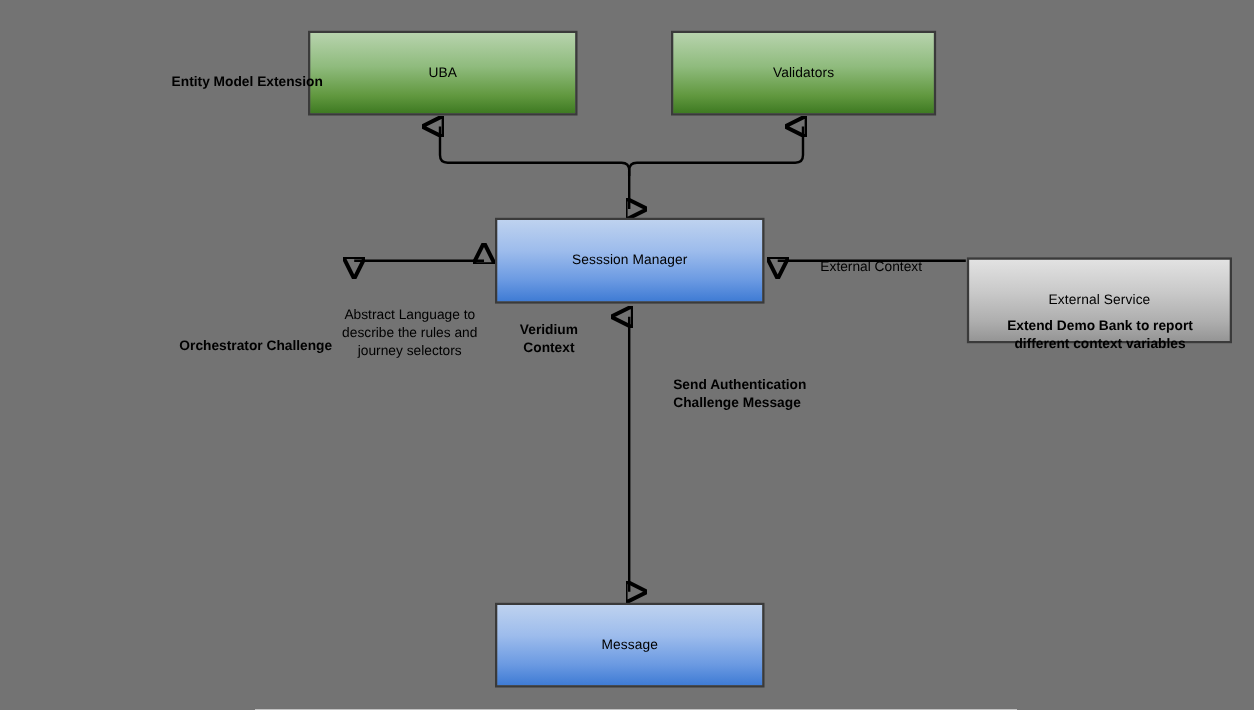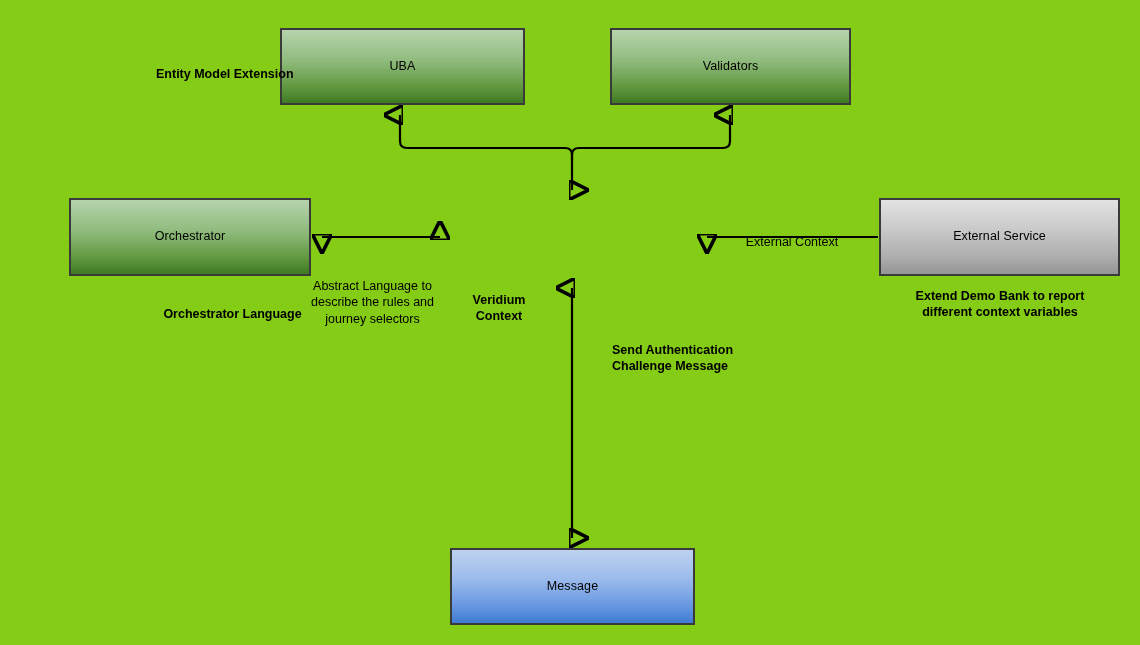--- a/index.html
+++ b/index.html
@@ -9,21 +9,21 @@
     background: #ffffff;
   }
   body {
     font-family: "Liberation Sans", sans-serif;
     -webkit-font-smoothing: antialiased;
   }
   #canvas {
     position: relative;
     width: 1140px;
     height: 645px;
-    background: #84cc16;
+    background: #737373;
     overflow: hidden;
   }
 
   
   .node {
     position: absolute;
     box-sizing: border-box;
     border: 2px solid #3a3a3a;
     display: flex;
     align-items: center;
@@ -36,20 +36,21 @@
     z-index: 3;
   }
   .node.green {
     background: linear-gradient(to bottom, #b7d3ad 0%, #8fbb7d 42%, #61983f 78%, #3e7a22 100%);
   }
   .node.blue {
     background: linear-gradient(to bottom, #bed2ef 0%, #9dbcec 38%, #6b9ae2 74%, #3f7bd4 100%);
   }
   .node.gray {
     background: linear-gradient(to bottom, #e2e2e2 0%, #c9c9c9 40%, #aeaeae 76%, #959595 100%);
+    margin-top: 36px;
   }
 
   
   .label {
     position: absolute;
     color: #000000;
     font-size: 12.5px;
     line-height: 1.3;
     z-index: 4;
     white-space: pre-line;
@@ -109,36 +110,36 @@
   </svg>
 
   <div class="node green" style="left:280px; top:28px; width:245px; height:77px;">
     <span>UBA</span>
   </div>
 
   <div class="node green" style="left:610px; top:28px; width:241px; height:77px;">
     <span>Validators</span>
   </div>
 
-  <div class="node green" style="left:69px; top:198px; width:242px; height:78px;">
-    <span>Orchestrator</span>
+
+  <div class="node blue" style="left:450px; top:198px; width:245px; height:78px;">
+    <span>Sesssion Manager</span>
   </div>
-
 
   <div class="node gray" style="left:879px; top:198px; width:241px; height:78px;">
     <span>External Service</span>
   </div>
 
   <div class="node blue" style="left:450px; top:548px; width:245px; height:77px;">
     <span>Message</span>
   </div>
 
   <div class="label bold left" style="left:124px; top:66px; width:160px;">Entity Model Extension</div>
 
-  <div class="label bold center" style="left:145px; top:306px; width:175px;">Orchestrator Language</div>
+  <div class="label bold center" style="left:145px; top:306px; width:175px;">Orchestrator Challenge</div>
 
   <div class="label plain center" style="left:305px; top:278px; width:135px;">Abstract Language to
 describe the rules and
 journey selectors</div>
 
   <div class="label bold center" style="left:452px; top:292px; width:94px;">Veridium
 Context</div>
 
   <div class="label plain center" style="left:727px; top:234px; width:130px;">External Context</div>
 

